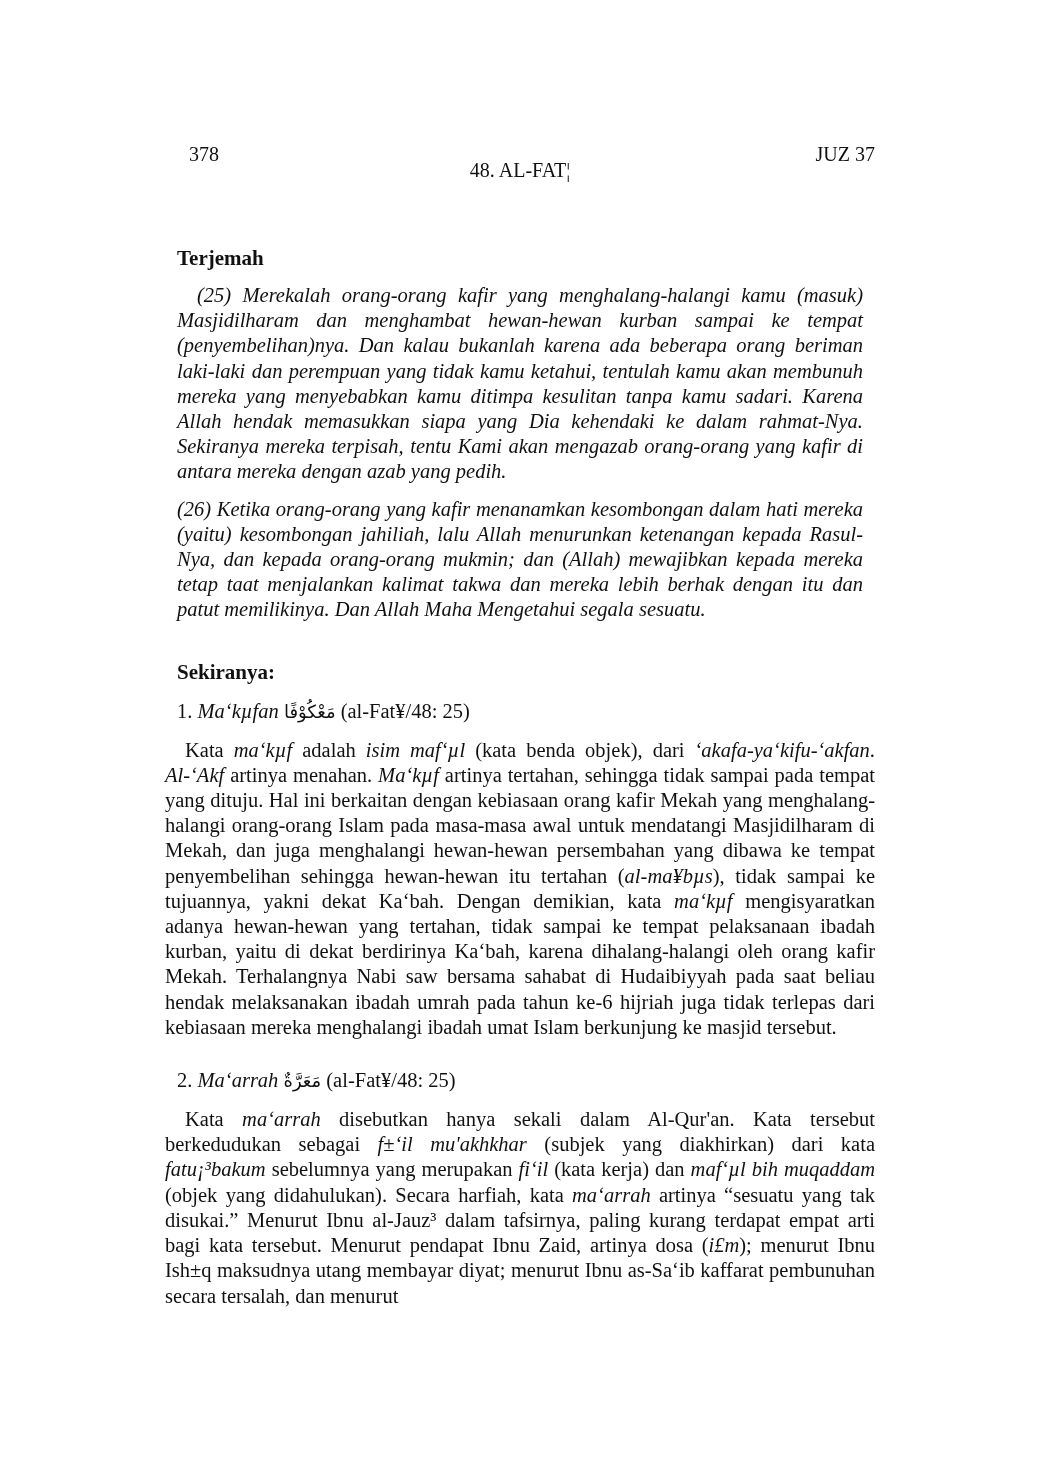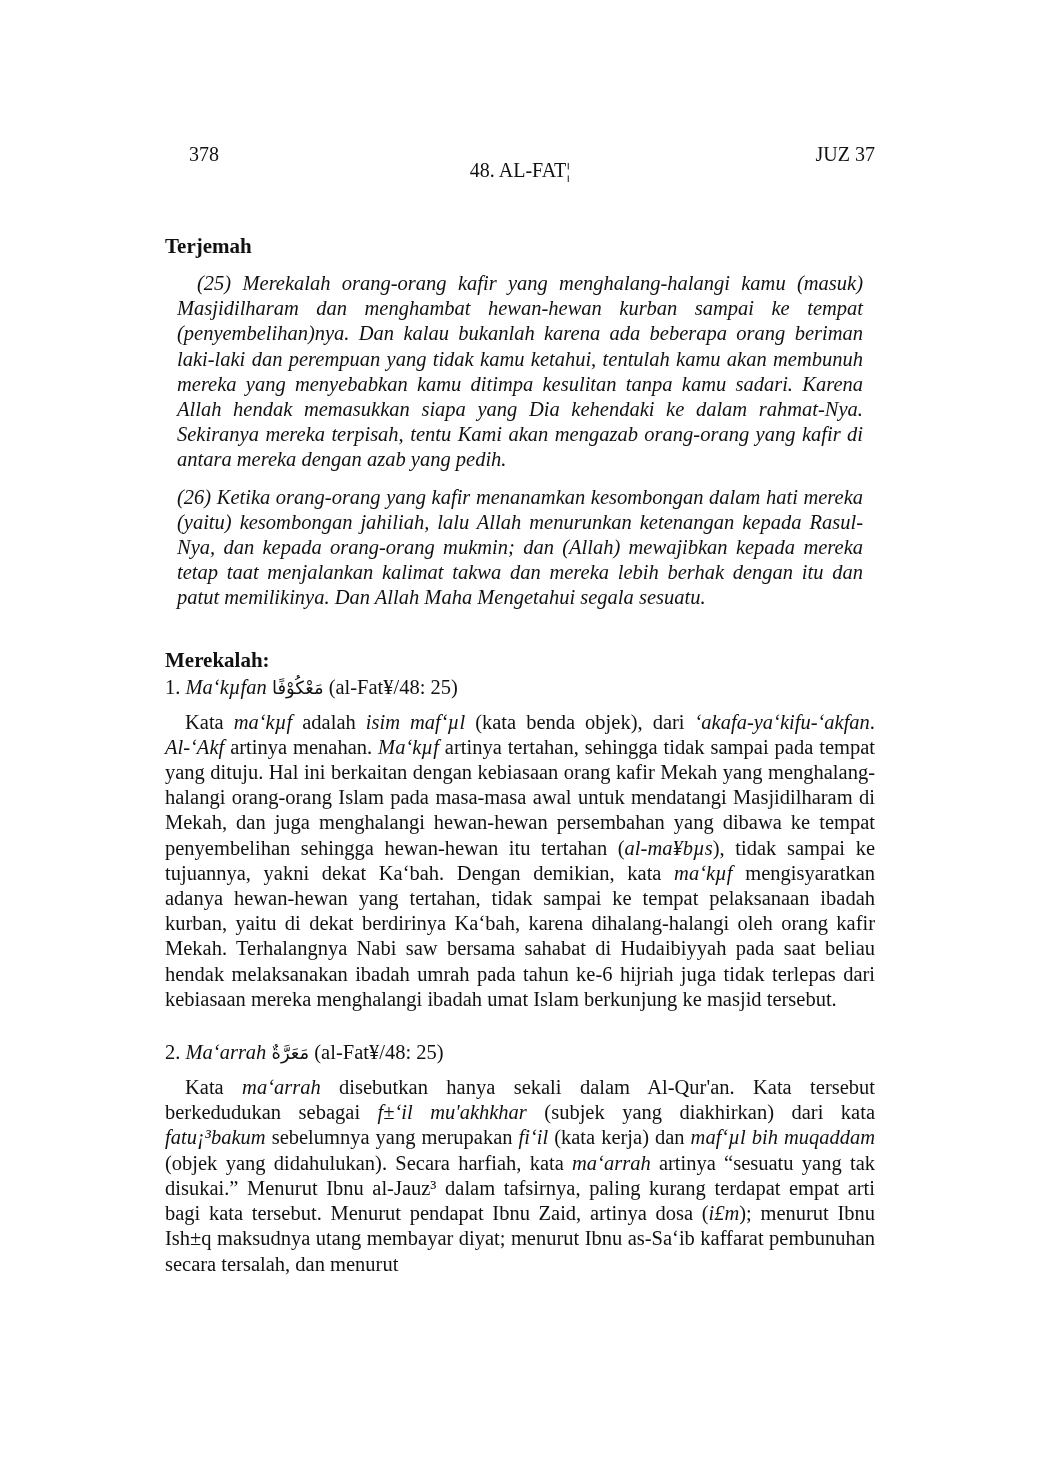--- a/index.html
+++ b/index.html
@@ -30,40 +30,40 @@
   .content {
     position: absolute;
     left: 165px;
     top: 233px;
     width: 710px;
     font-size: 20.5px;
     line-height: 25.2px;
   }
   .section-heading {
     font-weight: bold;
-    margin: 0;
+    margin: 12px;
     font-size: 21px;
     line-height: 26px;
   }
   .translation {
     font-style: italic;
     text-align: justify;
     margin: 0;
   }
   .translation p {
     margin: 12px;
     text-indent: 0;
   }
   .translation p.first { text-indent: 20px; }
 
   .kosakata-heading {
     margin-top: 36px;
   }
   .vocab-title {
-    margin: 0;
+    margin: 12px;
     line-height: 28px;
   }
   .vocab-title .term { font-style: italic; }
   .vocab-title .arabic {
     font-family: "DejaVu Sans", sans-serif;
     font-size: 18px;
     direction: rtl;
     unicode-bidi: isolate;
   }
   .vocab-body {
@@ -83,21 +83,21 @@
   <span class="juz">JUZ 37</span>
 </div>
 
 <div class="content">
   <h2 class="section-heading">Terjemah</h2>
   <div class="translation">
     <p class="first">(25) Merekalah orang-orang kafir yang menghalang-halangi kamu (masuk) Masjidilharam dan menghambat hewan-hewan kurban sampai ke tempat (penyembelihan)nya. Dan kalau bukanlah karena ada beberapa orang beriman laki-laki dan perempuan yang tidak kamu ketahui, tentulah kamu akan membunuh mereka yang menyebabkan kamu ditimpa kesulitan tanpa kamu sadari. Karena Allah hendak memasukkan siapa yang Dia kehendaki ke dalam rahmat-Nya. Sekiranya mereka terpisah, tentu Kami akan mengazab orang-orang yang kafir di antara mereka dengan azab yang pedih.</p>
     <p>(26) Ketika orang-orang yang kafir menanamkan kesombongan dalam hati mereka (yaitu) kesombongan jahiliah, lalu Allah menurunkan ketenangan kepada Rasul-Nya, dan kepada orang-orang mukmin; dan (Allah) mewajibkan kepada mereka tetap taat menjalankan kalimat takwa dan mereka lebih berhak dengan itu dan patut memilikinya. Dan Allah Maha Mengetahui segala sesuatu.</p>
   </div>
 
-  <h2 class="section-heading kosakata-heading">Merekalah:</h2>
+  <h2 class="section-heading kosakata-heading">Sekiranya:</h2>
 
   <div class="vocab-entry">
     <p class="vocab-title">
       <span>1.</span>
       <span class="term">Ma‘kµfan</span>
       <span class="arabic">مَعْكُوْفًا</span>
       <span>(al-Fat¥/48: 25)</span>
     </p>
     <p class="vocab-body">Kata <i>ma‘kµf</i> adalah <i>isim maf‘µl</i> (kata benda objek), dari <i>‘akafa-ya‘kifu-‘akfan</i>. <i>Al-‘Akf</i> artinya menahan. <i>Ma‘kµf</i> artinya tertahan, sehingga tidak sampai pada tempat yang dituju. Hal ini berkaitan dengan kebiasaan orang kafir Mekah yang menghalang-halangi orang-orang Islam pada masa-masa awal untuk mendatangi Masjidilharam di Mekah, dan juga menghalangi hewan-hewan persembahan yang dibawa ke tempat penyembelihan sehingga hewan-hewan itu tertahan (<i>al-ma¥bµs</i>), tidak sampai ke tujuannya, yakni dekat Ka‘bah. Dengan demikian, kata <i>ma‘kµf</i> mengisyaratkan adanya hewan-hewan yang tertahan, tidak sampai ke tempat pelaksanaan ibadah kurban, yaitu di dekat berdirinya Ka‘bah, karena dihalang-halangi oleh orang kafir Mekah. Terhalangnya Nabi saw bersama sahabat di Hudaibiyyah pada saat beliau hendak melaksanakan ibadah umrah pada tahun ke-6 hijriah juga tidak terlepas dari kebiasaan mereka menghalangi ibadah umat Islam berkunjung ke masjid tersebut.</p>
   </div>

